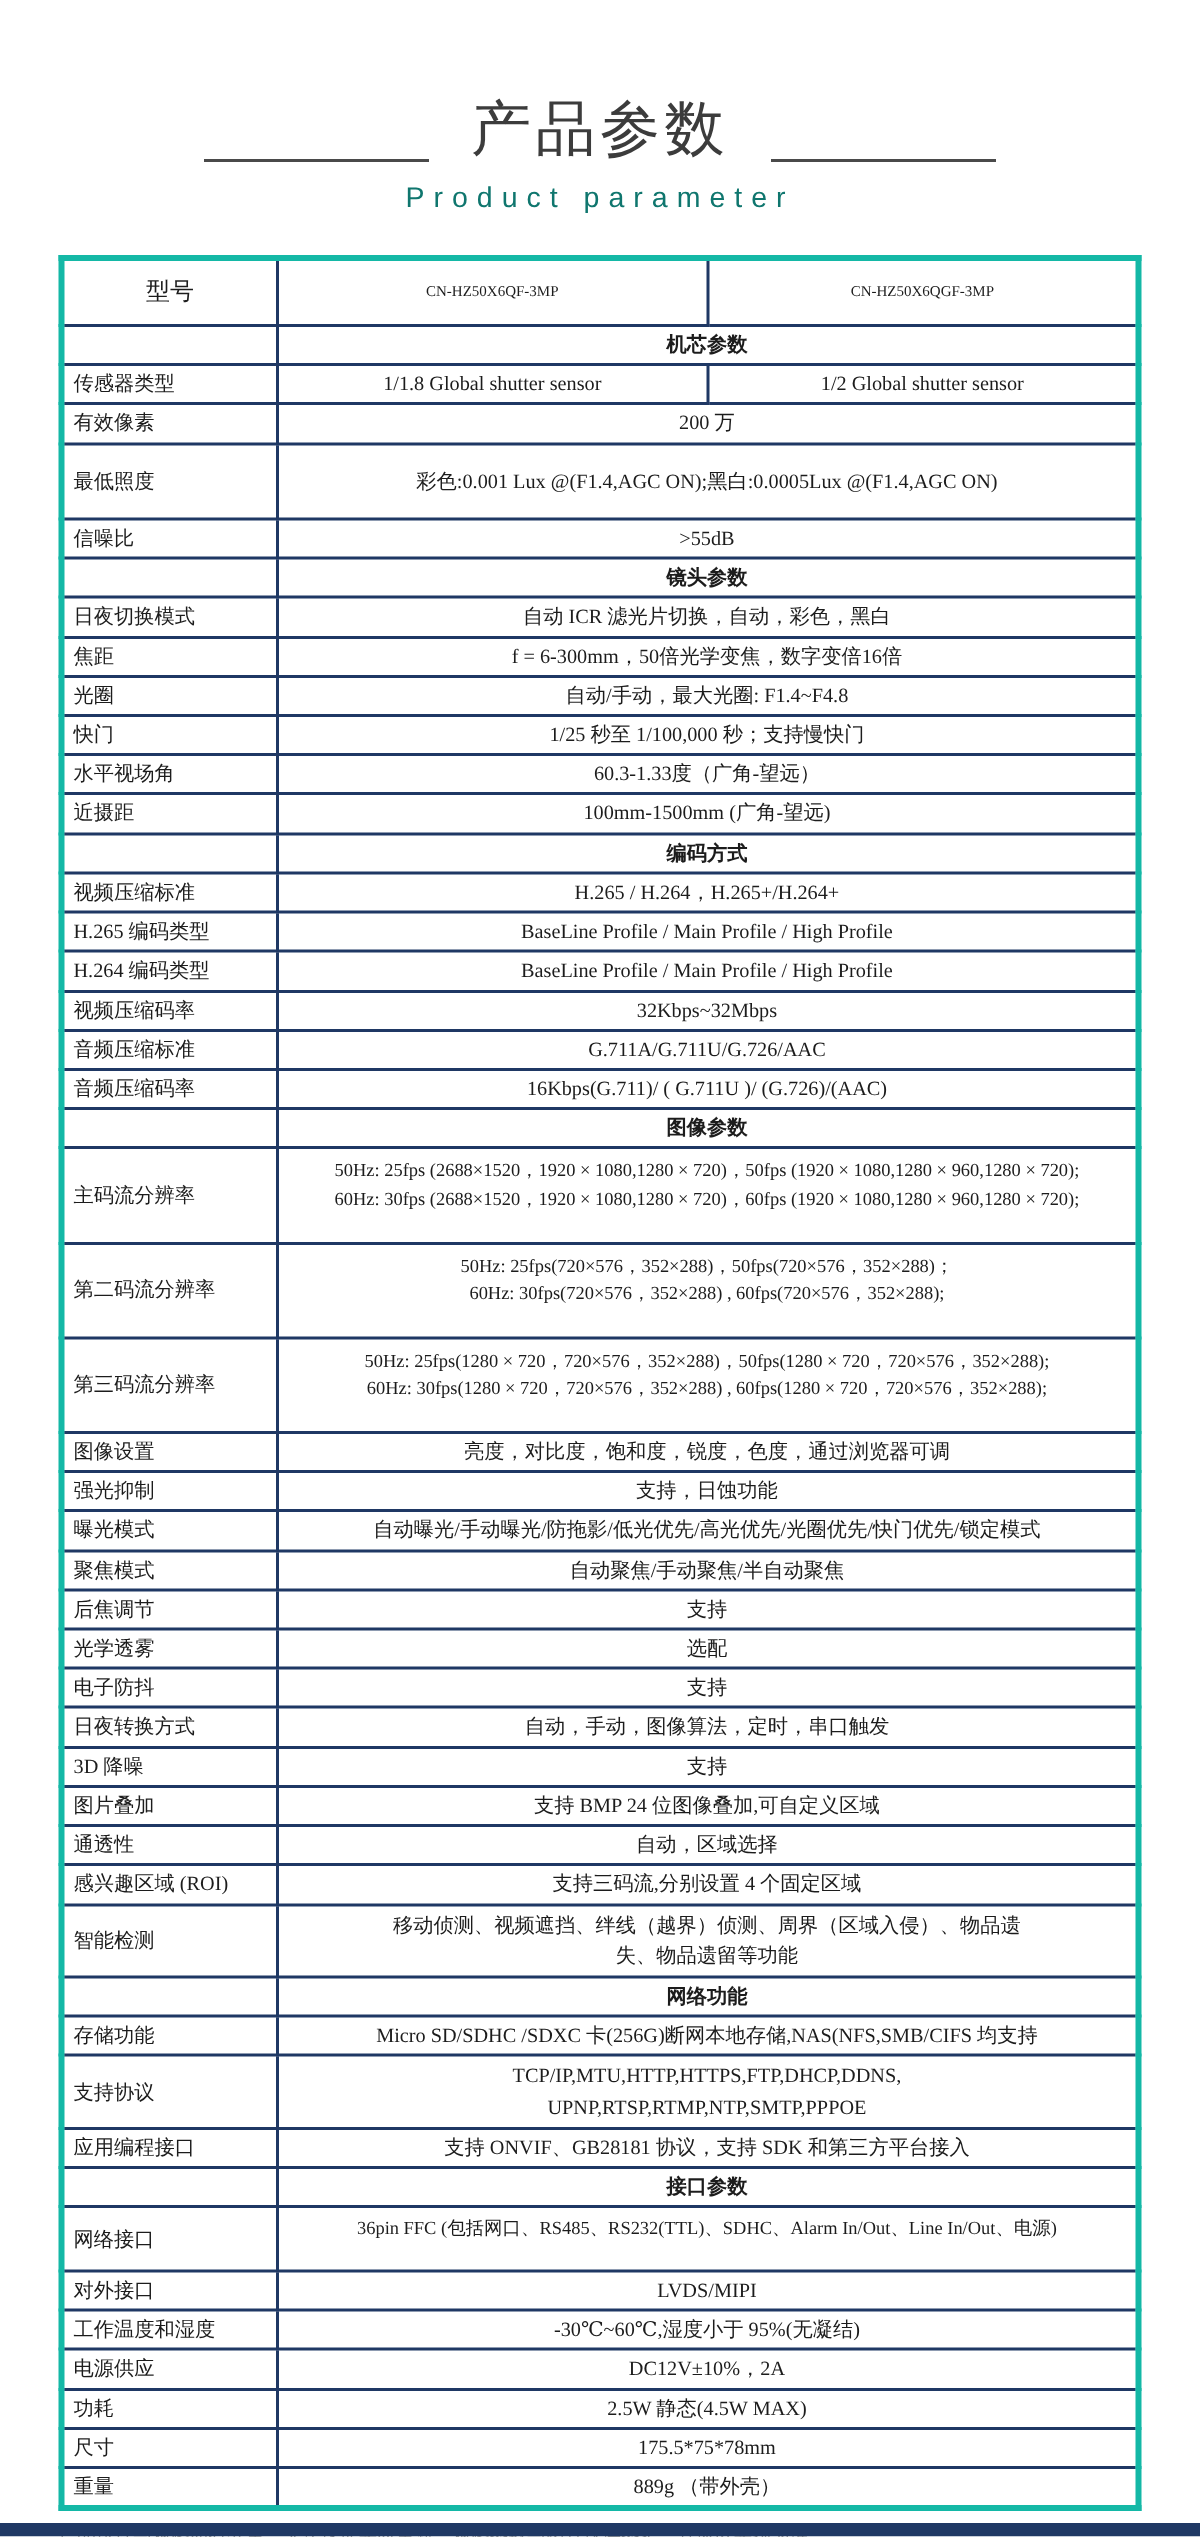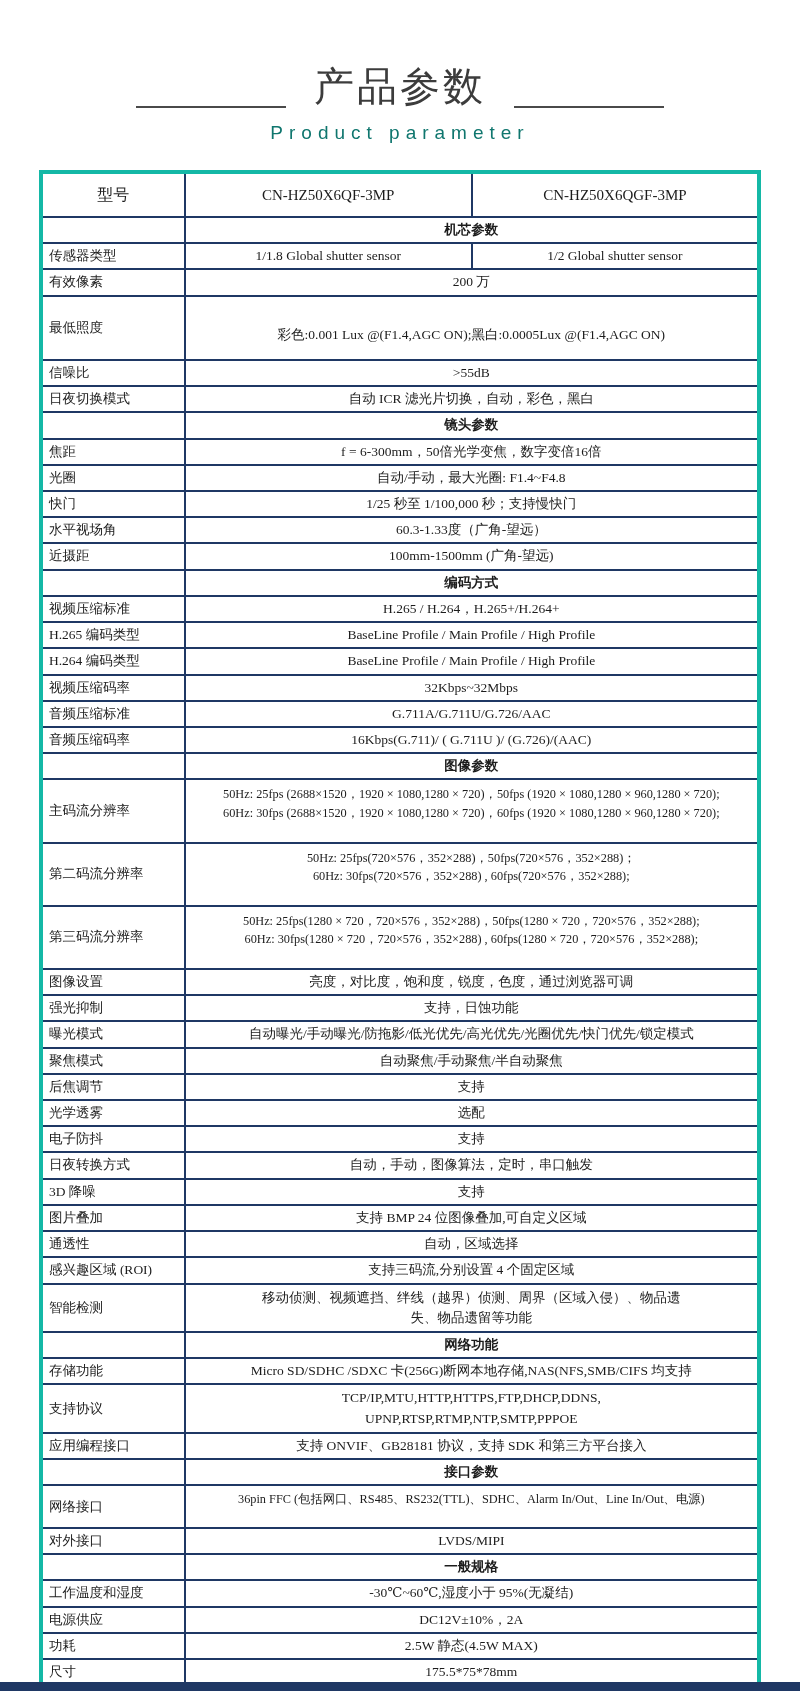--- a/index.html
+++ b/index.html
@@ -35,23 +35,23 @@
     border:4px solid #14b8a6;
   }
   table.spec td{
     border:2px solid #1f3864;
     font-size:13.5px;line-height:1.35;
     padding:3px 6px;vertical-align:middle;
     overflow:hidden;
   }
   td.lbl{text-align:left;padding-left:9px;}
   td.val{text-align:center;}
-  td.val.tall{padding-top:29px;padding-bottom:15px;}
+  td.val.tall{padding-top:15px;padding-bottom:15px;}
   td.sec{text-align:center;font-weight:bold;font-size:14.5px;margin-left:36px;}
-  tr.header-row td{height:30px;text-align:center;font-size:15px;padding:6px;}
+  tr.header-row td{height:30px;text-align:center;font-size:10px;padding:6px;}
   tr.header-row td.model-label{font-size:16px;}
   td.val.small{font-size:12.3px;padding-top:5px;padding-bottom:19px;margin-left:28px;}
   td.val.small div{padding:1px 0;}
   td.val.twolines div{padding:1px 0;}
   
   .footnote{
     width:722px;margin:8px auto 0 auto;
     font-size:12.5px;color:#3a3a3a;text-align:left;
   }
   .bottom-bar{
@@ -101,26 +101,26 @@
         </tr>
         <tr>
           <td class="lbl">最低照度</td>
           <td class="val tall" colspan="2">彩色:0.001 Lux @(F1.4,AGC ON);黑白:0.0005Lux @(F1.4,AGC ON)</td>
         </tr>
         <tr>
           <td class="lbl">信噪比</td>
           <td class="val" colspan="2">&gt;55dB</td>
         </tr>
         <tr>
+          <td class="lbl"></td>
+          <td class="sec" colspan="2">镜头参数</td>
+        </tr>
+        <tr>
           <td class="lbl">日夜切换模式</td>
           <td class="val" colspan="2">自动 ICR 滤光片切换，自动，彩色，黑白</td>
-        </tr>
-        <tr>
-          <td class="lbl"></td>
-          <td class="sec" colspan="2">镜头参数</td>
         </tr>
         <tr>
           <td class="lbl">焦距</td>
           <td class="val" colspan="2">f = 6-300mm，50倍光学变焦，数字变倍16倍</td>
         </tr>
         <tr>
           <td class="lbl">光圈</td>
           <td class="val" colspan="2">自动/手动，最大光圈: F1.4~F4.8</td>
         </tr>
         <tr>
@@ -266,24 +266,20 @@
           <td class="lbl"></td>
           <td class="sec" colspan="2">接口参数</td>
         </tr>
         <tr>
           <td class="lbl">网络接口</td>
           <td class="val small" colspan="2">36pin FFC (包括网口、RS485、RS232(TTL)、SDHC、Alarm In/Out、Line In/Out、电源)</td>
         </tr>
         <tr>
           <td class="lbl">对外接口</td>
           <td class="val" colspan="2">LVDS/MIPI</td>
-        </tr>
-        <tr>
-          <td class="lbl"></td>
-          <td class="sec" colspan="2">一般规格</td>
         </tr>
         <tr>
           <td class="lbl">工作温度和湿度</td>
           <td class="val" colspan="2">-30℃~60℃,湿度小于 95%(无凝结)</td>
         </tr>
         <tr>
           <td class="lbl">电源供应</td>
           <td class="val" colspan="2">DC12V±10%，2A</td>
         </tr>
         <tr>

